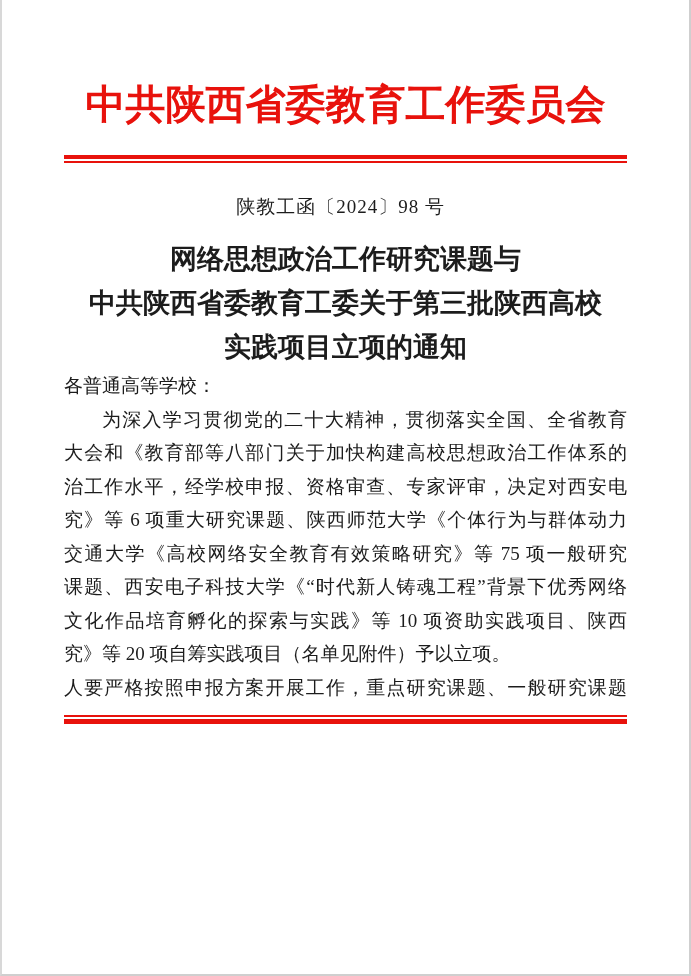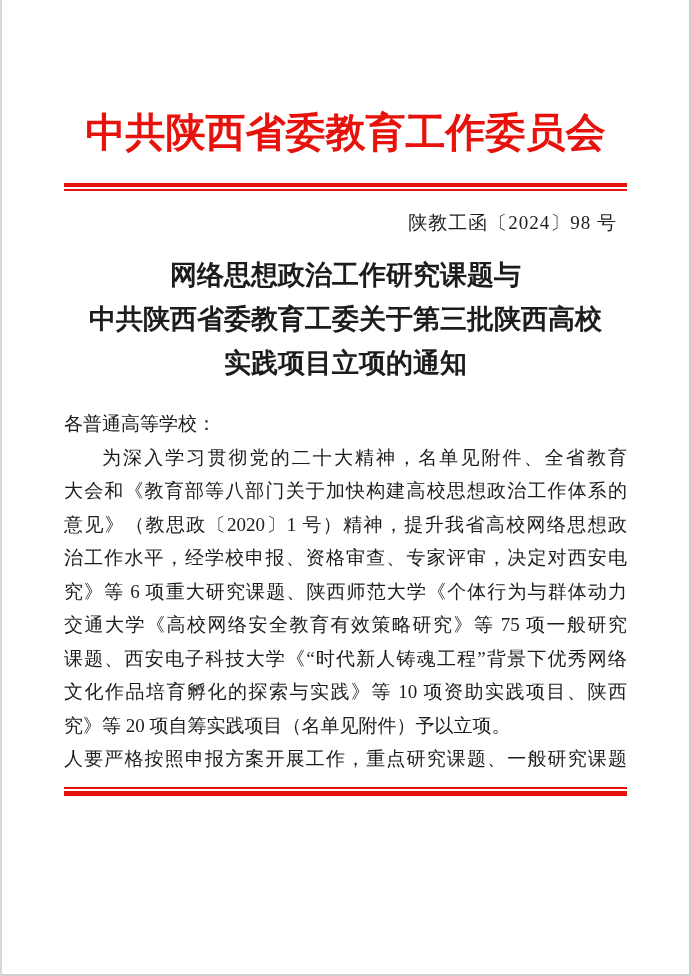--- a/index.html
+++ b/index.html
@@ -5,21 +5,21 @@
   html, body { margin: 0; padding: 0; background: #ffffff; }
   .page {
     position: relative;
     width: 691px;
     height: 976px;
     box-sizing: border-box;
     background: #ffffff;
     border-left: 2px solid #d8d8d8;
     border-right: 2px solid #cfcfcf;
     border-bottom: 2px solid #cfcfcf;
-    padding: 106px 62px 0 62px;
+    padding: 78px 62px 0 62px;
     font-family: "Liberation Serif", "DejaVu Serif", serif;
     color: #1c1c1c;
     overflow: hidden;
   }
   :root { --red: #e8120c; }
 
   .org-title {
     text-align: center;
     color: var(--red);
     font-size: 40px;
@@ -28,36 +28,35 @@
     letter-spacing: 0px;
     white-space: nowrap;
   }
   .rule-head {
     margin-top: 23px;
     height: 2px;
     border-top: 4px solid var(--red);
     border-bottom: 2px solid var(--red);
   }
   .doc-number {
-    margin-top: 18px;
+    margin-top: 30px;
     line-height: 28px;
     font-size: 19px;
-    text-align: right;
+    text-align: center;
     padding-right: 10px;
     letter-spacing: 1px;
   }
   .notice-title {
     margin-top: 16px;
     text-align: center;
     font-weight: bold;
     font-size: 27px;
     line-height: 44px;
   }
   .body-block {
-    margin-top: 22px;
     font-size: 19px;
     line-height: 33.5px;
   }
   .body-line {
     height: 33.5px;
     overflow: hidden;
   }
   .j {
     text-align: justify;
     text-align-last: justify;
@@ -83,23 +82,22 @@
   <div class="doc-number">陕教工函〔2024〕98 号</div>
 
   <div class="notice-title">
     <div>网络思想政治工作研究课题与</div>
     <div>中共陕西省委教育工委关于第三批陕西高校</div>
     <div>实践项目立项的通知</div>
   </div>
 
   <div class="body-block">
     <div class="body-line">各普通高等学校：</div>
-    <div class="body-line j indent">为深入学习贯彻党的二十大精神，名单见附件、全省教育</div>
+    <div class="body-line j indent">为深入学习贯彻党的二十大精神，贯彻落实全国、全省教育</div>
     <div class="body-line j">大会和《教育部等八部门关于加快构建高校思想政治工作体系的</div>
-    <div class="body-line j">意见》（教思政〔2020〕1 号）精神，提升我省高校网络思想政</div>
     <div class="body-line j">治工作水平，经学校申报、资格审查、专家评审，决定对西安电</div>
     <div class="body-line j">究》等 6 项重大研究课题、陕西师范大学《个体行为与群体动力</div>
     <div class="body-line j">交通大学《高校网络安全教育有效策略研究》等 75 项一般研究</div>
     <div class="body-line j">课题、西安电子科技大学《“时代新人铸魂工程”背景下优秀网络</div>
     <div class="body-line j">文化作品培育孵化的探索与实践》等 10 项资助实践项目、陕西</div>
     <div class="body-line">究》等 20 项自筹实践项目（名单见附件）予以立项。</div>
     <div class="body-line j">人要严格按照申报方案开展工作，重点研究课题、一般研究课题</div>
   </div>
 
   <div class="rule-foot"></div>

